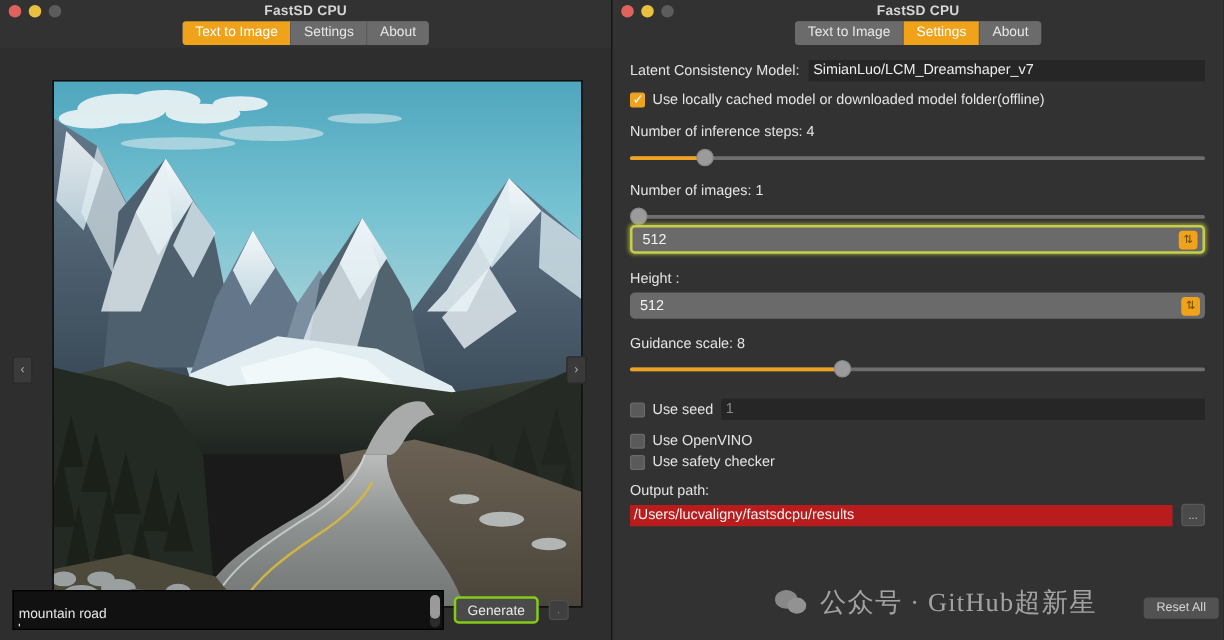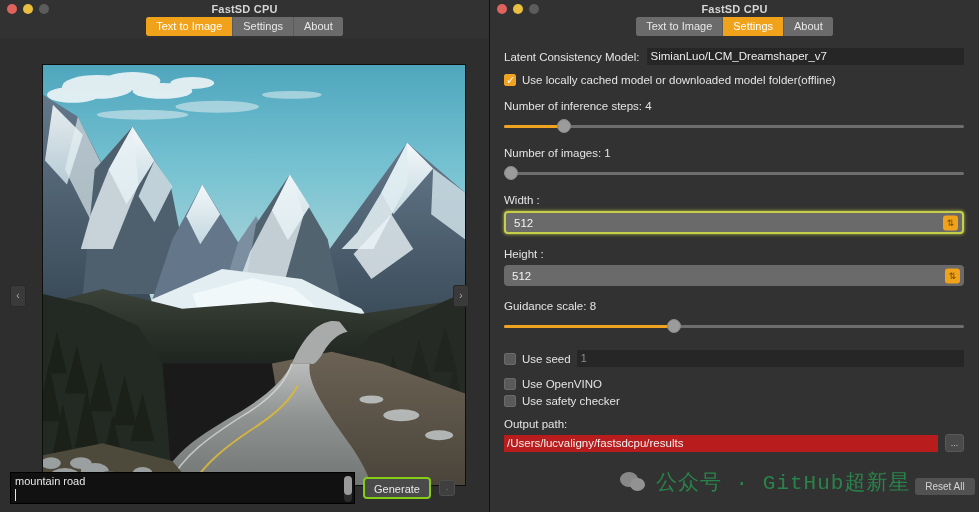--- a/index.html
+++ b/index.html
@@ -65,21 +65,21 @@
   .prompt-row {
     position: absolute; left: 10px; bottom: 8px; width: 470px; height: 32px;
     display: flex; align-items: stretch; gap: 8px;
   }
   .prompt-box {
     position: relative; flex: 0 0 345px; height: 32px;
     background: #111111; border: 1px solid #000000;
     display: flex; flex-direction: column; justify-content: flex-start;
     padding: 2px 4px; overflow: hidden;
   }
-  .prompt-text { font-size: 11px; color: #e6e6e6; line-height: 13px; }
+  .prompt-text { font-size: 11px; color: #e6e6e6; line-height: 13px; margin-top: 10px; }
   .prompt-caret {
     width: 1px; height: 12px; background: #e6e6e6; margin-top: 1px;
   }
   .prompt-scroll {
     position: absolute; right: 2px; top: 3px; width: 8px; height: 26px;
     background: #2b2b2b; border-radius: 4px;
   }
   .prompt-scroll i {
     display: block; width: 8px; height: 19px; background: #9a9a9a; border-radius: 4px;
   }
@@ -193,22 +193,22 @@
     display: flex; align-items: center; gap: 9px;
     pointer-events: none; opacity: .55;
   }
   .wm-icon { position: relative; width: 27px; height: 21px; }
   .wm-icon .b1, .wm-icon .b2 {
     position: absolute; border-radius: 50%; background: #cfcfcf;
   }
   .wm-icon .b1 { left: 0; top: 0; width: 18px; height: 15px; }
   .wm-icon .b2 { left: 10px; top: 6px; width: 15px; height: 13px; background: #e2e2e2; }
   .wm-text {
-    font-size: 21px; color: #22c55e; letter-spacing: 1px;
-    font-family: Liberation Mono, monospace;
+    font-size: 21px; color: #ffffff; letter-spacing: 1px;
+    font-family: Liberation Serif, serif;
   }
 </style>
 </head>
 <body>
 
 <div class="desktop">
 
   <div class="window left">
 
     <div class="titlebar">
@@ -424,21 +424,20 @@
         <div class="knob" style="left:13%"></div>
       </div>
 
       <div class="lbl section slider-label">Number of images: 1</div>
       <div class="slider">
         <div class="track"></div>
         <div class="fill" style="width:0%"></div>
         <div class="knob" style="left:1.6%"></div>
       </div>
 
-      <div class="lbl section field-label">Width :</div>
       <div class="spin focused">
         <span class="val">512</span>
         <span class="stepper">⇅</span>
       </div>
 
       <div class="lbl section field-label">Height :</div>
       <div class="spin">
         <span class="val">512</span>
         <span class="stepper">⇅</span>
       </div>

